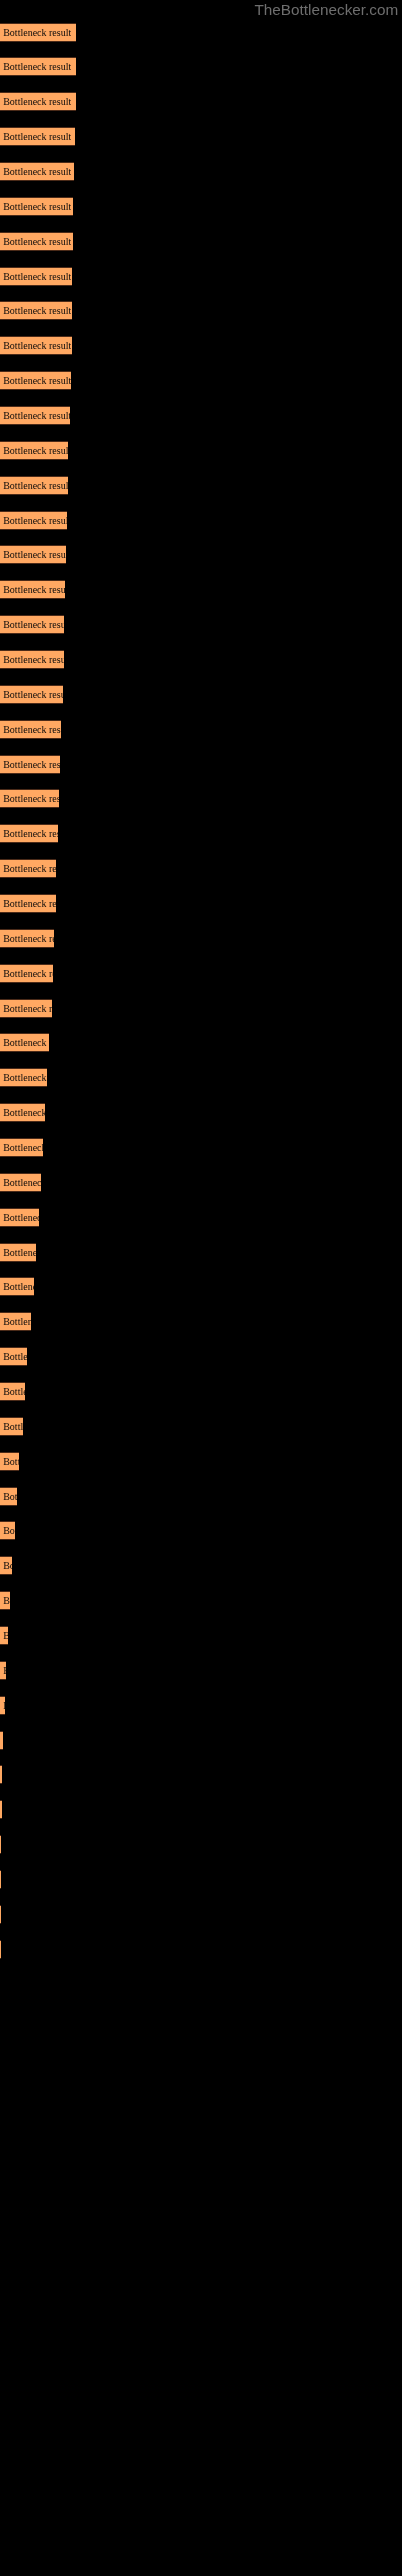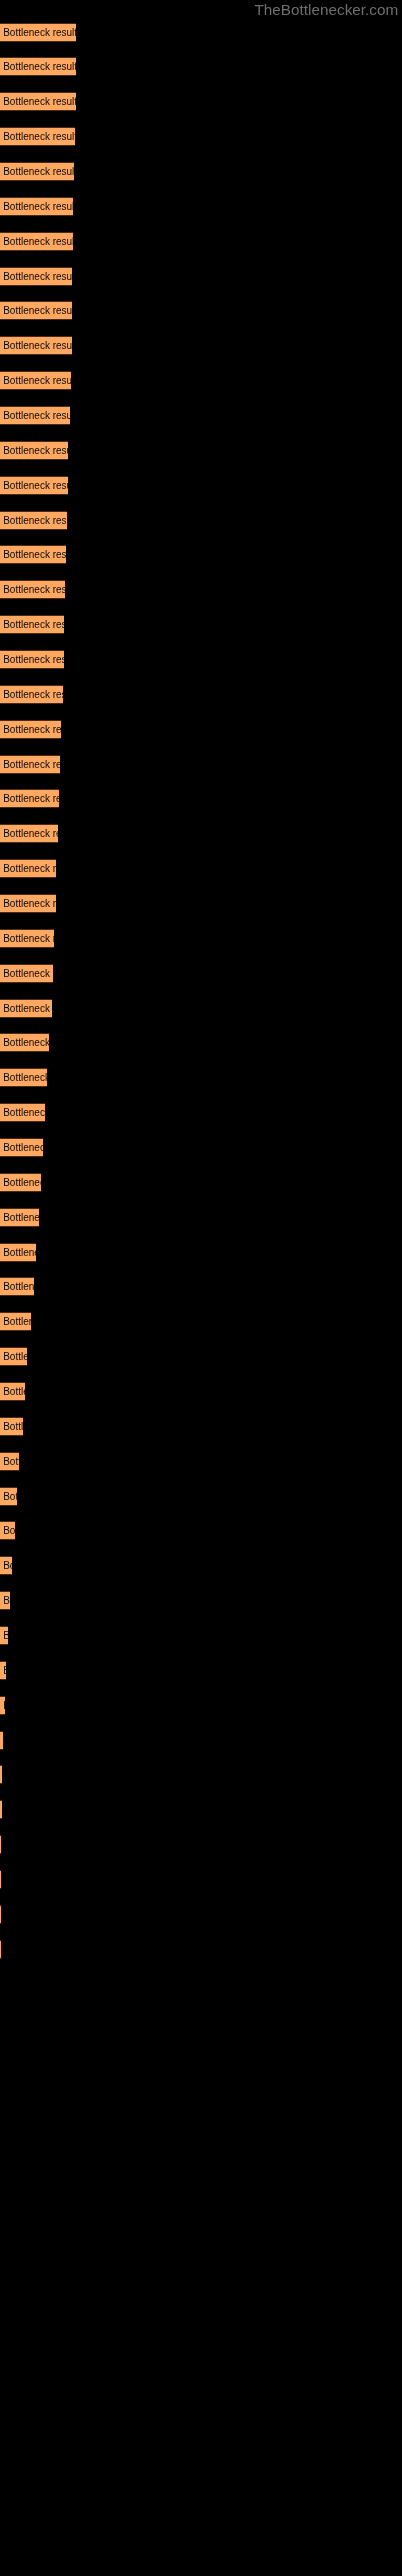--- a/index.html
+++ b/index.html
@@ -52,21 +52,21 @@
     border-top: 0.8px solid #4a2a18;
     border-bottom: 0.8px solid #4a2a18;
     box-sizing: border-box;
   }
   .bar-label {
     position: absolute;
     left: 3.2px;
     top: 0;
     height: 19.3px;
     line-height: 19.3px;
-    font-family: Liberation Sans, sans-serif;
+    font-family: Liberation Serif, serif;
     font-size: 10px;
     color: #0a0a0a;
     white-space: nowrap;
     overflow: hidden;
   }
   .bar-clip {
     position: absolute;
     left: 0;
     top: 0;
     height: 19.3px;

